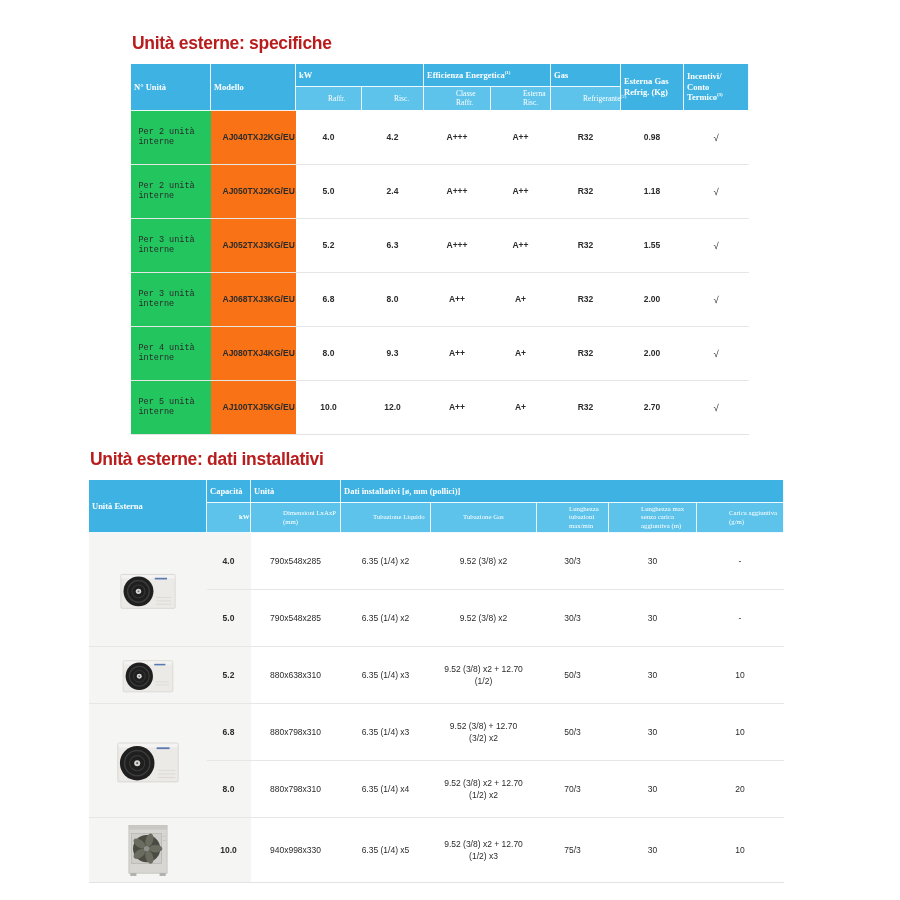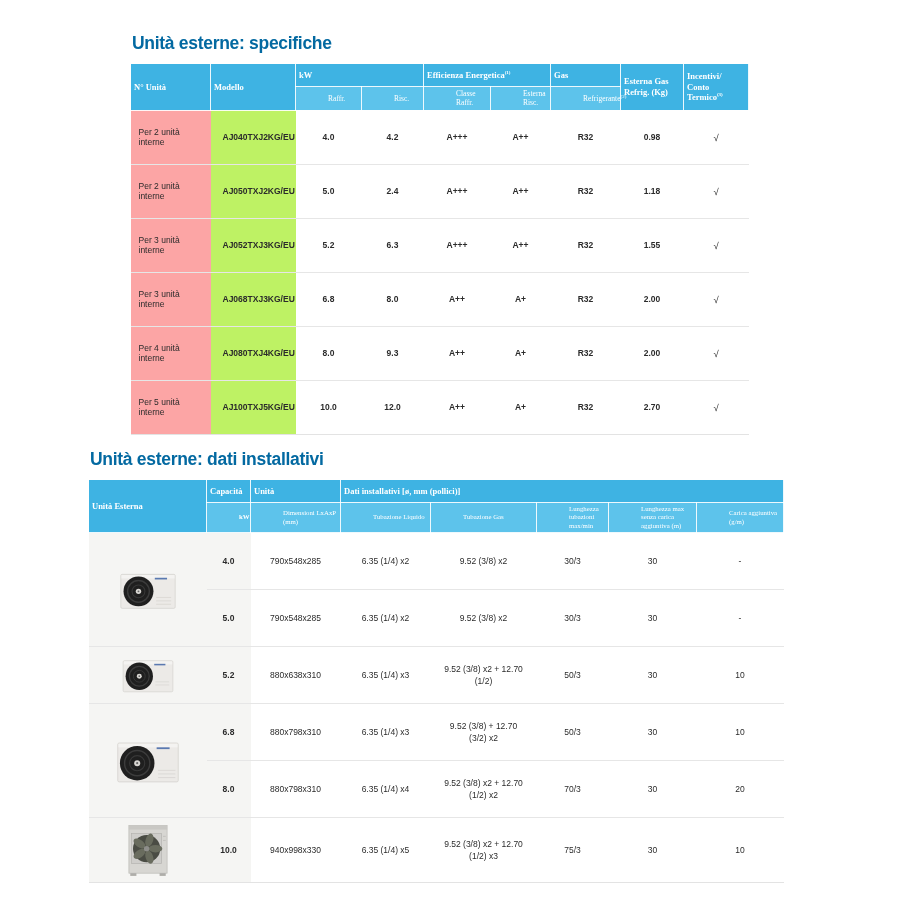--- a/index.html
+++ b/index.html
@@ -5,21 +5,21 @@
   html,body { margin:0; padding:0; }
   body {
     width:900px; height:900px; background:#ffffff; position:relative;
     font-family:"Liberation Sans", sans-serif; color:#222;
     -webkit-font-smoothing:antialiased;
   }
   .block { position:absolute; }
   .block1 { left:130px; top:33px; width:618px; }
   .block2 { left:88px; top:449px; width:695px; }
   h2.title {
-    margin:0 0 9px 2px; font-size:17.5px; font-weight:bold; color:#0369a1;
+    margin:0 0 9px 2px; font-size:17.5px; font-weight:bold; color:#b91c1c;
     letter-spacing:-0.3px;
   }
   table { border-collapse:collapse; table-layout:fixed; width:100%; border-bottom:1px solid #e3e3e3; }
   thead th {
     color:#fff; text-align:left; vertical-align:middle; padding:2px 3px;
     border:1px solid rgba(255,255,255,0.9); line-height:1.25;font-family:Liberation Serif, serif;
   }
   tr.h-top th { background:#3eb3e3; font-size:8.5px; font-weight:bold; height:18px; }
   tr.h-sub th { background:#5dc3eb; font-size:7.5px; font-weight:normal; height:15px;padding-left:32px; }
   tr.h-sub th.bold { font-weight:bold; font-size:8px; }
@@ -28,22 +28,22 @@
   .pre { white-space:pre-line; }
   sup.sup { font-size:5px; vertical-align:super; line-height:0; }
   tbody td {
     font-size:8.5px; color:#2b2b2b; text-align:center; vertical-align:middle;
     border-top:1px solid #e6e6e6; padding:2px 3px; background:#fff;
   }
   tbody tr:first-child td { border-top:none; }
   .t1 tbody tr { height:54px; }
   .t2 tbody tr { height:57px; }
   .t1 tbody td { font-weight:bold; }
-  td.c-unita { text-align:left; padding-left:8px; background:#fca5a5; font-weight:normal !important; }
-  td.c-modello { text-align:left; padding-left:12px; background:#bef264; }
+  td.c-unita { text-align:left; padding-left:8px; background:#22c55e; font-weight:normal !important;font-family:Liberation Mono, monospace; }
+  td.c-modello { text-align:left; padding-left:12px; background:#f97316; }
   td.c-check { font-size:9.5px; font-weight:normal !important; }
   .t2 tbody td { font-weight:normal; }
   td.imgcell { background:#f5f5f3; }
   td.cap { background:#f5f5f3; font-weight:bold !important; }
   td.gas { white-space:pre-line; line-height:1.5; }
   .unit-svg { display:block; margin:0 auto; }
 </style>
 </head>
 <body>
 

